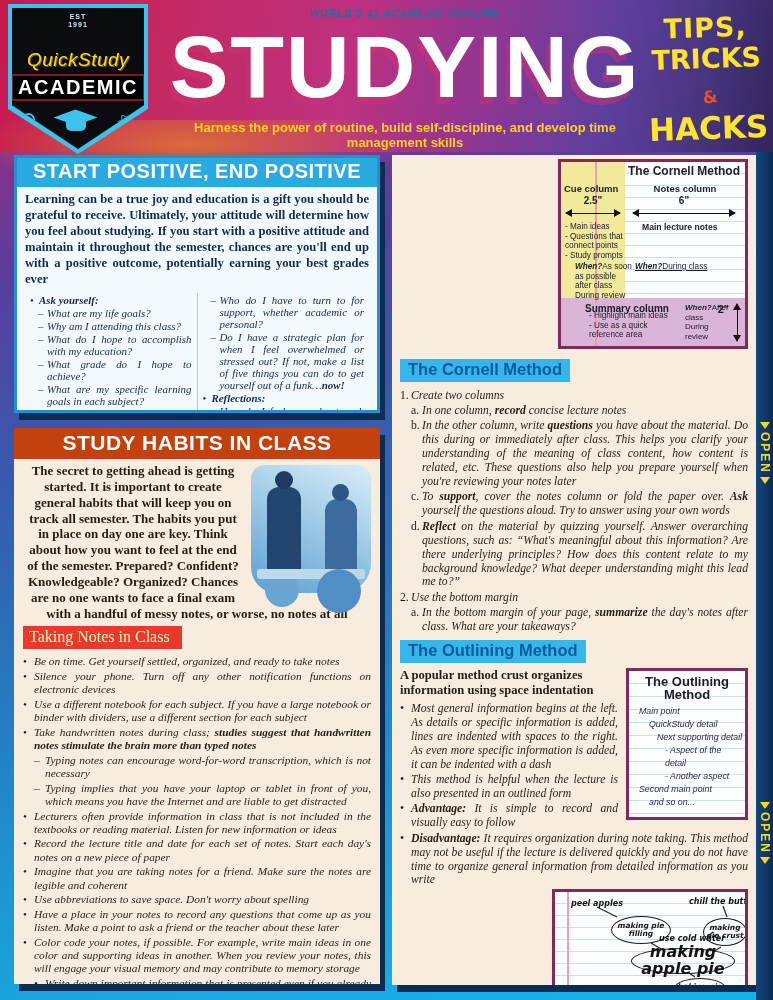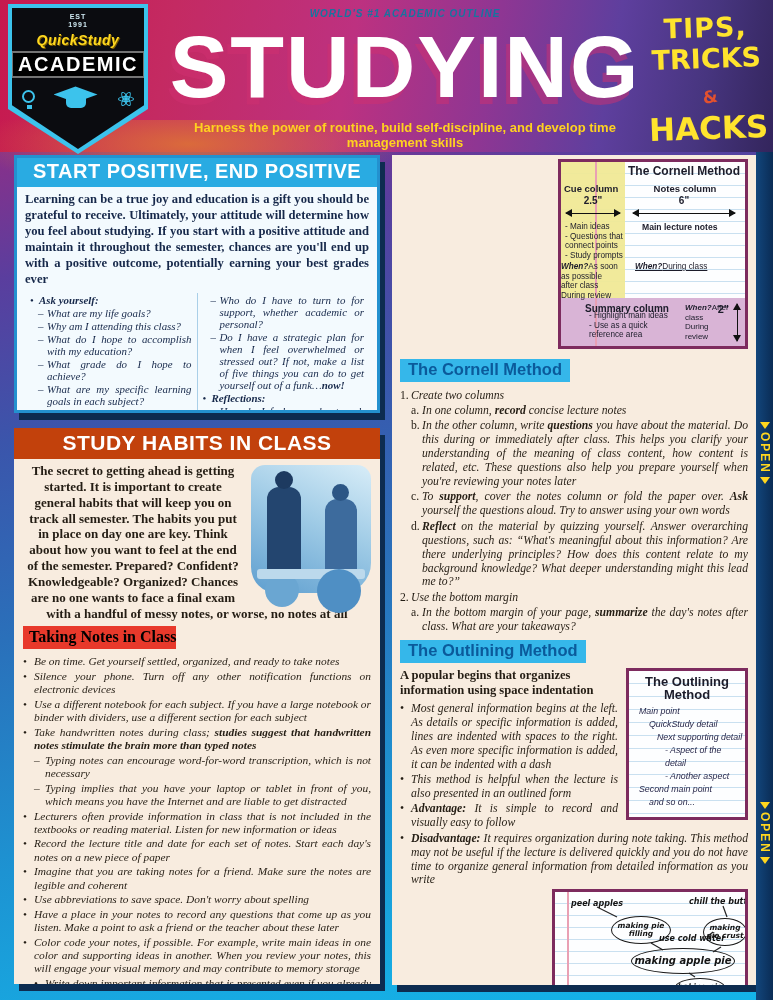--- a/index.html
+++ b/index.html
@@ -28,24 +28,24 @@
   .corner .l2 { font-size:27px; letter-spacing:0; }
   .corner .l3 { font-size:31px; letter-spacing:0; }
   .corner .amp { display:inline-block; font-size:17px; color:#e2512f; transform:rotate(-8deg); margin-right:-4px; }
   
   .badge { position:absolute; left:8px; top:4px; width:140px; height:150px; z-index:5;
     clip-path:polygon(0 0,100% 0,100% 70%,50% 100%,0 70%); background:#3cc3ec; }
   .badge-in { position:absolute; left:4px; top:4px; right:4px; bottom:5px;
     clip-path:polygon(0 0,100% 0,100% 69%,50% 100%,0 69%); background:#0b0c10;
     display:flex; flex-direction:column; align-items:center; font-family:"Liberation Sans",sans-serif; }
   .est { margin-top:5px; color:#cfe9f2; font-size:7px; font-weight:700; text-align:center; line-height:1.1; letter-spacing:1px;}
-  .qs { margin-top:4px; color:#ffd91f; font-style:italic; font-weight:700; font-size:14px; letter-spacing:.5px;
+  .qs { margin-top:21px; color:#ffd91f; font-style:italic; font-weight:400; font-size:19px; letter-spacing:.5px;
     text-shadow:1px 1px 0 #7a5a00; }
   .acad { margin-top:3px; color:#fff; font-weight:700; font-size:20px; letter-spacing:1.5px;
-    border:2px solid #737373; padding:0 5px; line-height:1.15; background:#000; }
+    border:2px solid #7f1d1d; padding:0 5px; line-height:1.15; background:#000; }
   .icons-row { margin-top:8px; width:100%; display:flex; justify-content:space-around; align-items:flex-start; }
   .bulb { width:13px; height:13px; border:2px solid #3cc3ec; border-radius:50%; position:relative; margin-top:4px;}
   .bulb::after { content:""; position:absolute; left:3px; top:13px; width:5px; height:4px; background:#3cc3ec; }
   .cap { display:flex; flex-direction:column; align-items:center; }
   .cap-top { width:44px; height:16px; background:#3cc3ec; clip-path:polygon(50% 0,100% 50%,50% 100%,0 50%); }
   .cap-base { width:20px; height:10px; background:#3cc3ec; border-radius:0 0 5px 5px; margin-top:-4px; }
   .atom { width:18px; height:18px; position:relative; margin-top:4px;}
   .atom i { position:absolute; left:1px; top:6px; width:16px; height:6px; border:1.2px solid #3cc3ec; border-radius:50%; }
   .atom i:nth-child(2){ transform:rotate(60deg);} .atom i:nth-child(3){ transform:rotate(-60deg);}
   .atom::after { content:""; position:absolute; left:7px; top:7px; width:4px; height:4px; border-radius:50%; background:#3cc3ec; }
@@ -79,22 +79,22 @@
     border-radius:14px 14px 30px 26px; }
   .photo::before { content:""; position:absolute; left:14px; bottom:-14px; width:34px; height:34px; border-radius:50%;
     background:#6aa6d2; }
   .photo::after { content:""; position:absolute; right:10px; bottom:-20px; width:44px; height:44px; border-radius:50%;
     background:#4f8fc4; }
   .p1 { position:absolute; left:16px; top:22px; width:34px; height:90px; background:#23456f; border-radius:12px 12px 0 0; }
   .p1::before { content:""; position:absolute; left:8px; top:-16px; width:18px; height:18px; border-radius:50%; background:#1d3a60; }
   .p2 { position:absolute; right:14px; top:34px; width:32px; height:80px; background:#3d6b9d; border-radius:12px 12px 0 0; }
   .p2::before { content:""; position:absolute; left:7px; top:-15px; width:17px; height:17px; border-radius:50%; background:#2c5685; }
   .desk { position:absolute; left:6px; bottom:14px; width:108px; height:10px; background:#bcd9ec; border-radius:3px; }
-  .subbar { clear:none; display:inline-block; background:#e8392b; color:#000000; font-weight:700;
-    font-size:16px; padding:2px 0 3px 6px; margin:4px 0 5px; }
+  .subbar { clear:none; display:inline-block; background:#e8392b; color:#fef9c3; font-weight:400;
+    font-size:16px; padding:2px 12px 3px 6px; margin:4px 0 5px; }
   .blist { font-size:11.4px; line-height:1.16; }
   
   .panel3 { left:392px; top:155px; width:364px; height:830px; background:#f8ecdf; }
   .panel3 .body { padding:4px 8px 6px; color:#241d14; }
   .chip { display:inline-block; background:#35b7ea; color:#0b5a9b;
     font-family:"Liberation Sans",sans-serif; font-weight:700; font-size:16.5px;
     padding:1px 8px 3px; margin:4px 0 5px; }
   .m-intro { font-weight:700; font-size:12.6px; line-height:1.2; margin-bottom:4px; }
   .rlist { font-size:11.7px; line-height:1.19; }
   .section { overflow:visible; }
@@ -124,21 +124,21 @@
   .harrow::before,.harrow::after { content:""; position:absolute; top:-5px; width:0; height:0;
     border-top:4px solid transparent; border-bottom:4px solid transparent; }
   .harrow::before { left:-1px; border-right:7px solid #111; }
   .harrow::after { right:-1px; border-left:7px solid #111; }
   .ha-cue { left:5px; width:54px; top:51px; }
   .ha-notes { left:72px; right:10px; top:51px; }
   .cc-small { font-size:8.2px; line-height:1.18; white-space:pre-line; }
   .cc-cueitems { left:4px; top:60px; width:58px; }
   .cc-notestitle { left:81px; top:60px; right:4px; font-weight:700; font-size:8.6px; }
   .cc-notesitems { left:74px; top:71px; right:4px; }
-  .cc-cuewhen { left:0; top:100px; width:58px; }
+  .cc-cuewhen { left:14px; top:100px; width:58px; }
   .cc-noteswhen { left:74px; top:100px; right:4px;text-decoration:underline; }
   .whenlbl { font-style:italic; font-weight:700; }
   .cc-sumtitle { left:24px; bottom:32px; font-weight:700; font-size:10px; }
   .cc-sumitems { left:28px; bottom:6px; width:95px; }
   .cc-sumwhen { left:124px; bottom:5px; width:46px; font-size:8px; }
   .cc-sumh { right:16px; bottom:31px; font-weight:700; font-size:11px; }
   .varrow { position:absolute; z-index:4; right:7px; top:142px; bottom:5px; width:0; border-left:1.6px solid #111; }
   .varrow::before,.varrow::after { content:""; position:absolute; left:-5px; width:0; height:0;
     border-left:4px solid transparent; border-right:4px solid transparent; }
   .varrow::before { top:-1px; border-bottom:7px solid #111; }
@@ -151,21 +151,21 @@
   .oc-lines .li { margin:0; }
   .outline-card .ind1{padding-left:8px;} .outline-card .ind2{padding-left:18px;}
   .outline-card .ind3{padding-left:26px;} .outline-card .ind4{padding-left:34px;}
   .oc-lines .txt { text-align:left; }
   
   .map-card { width:196px; height:114px; font-family:"DejaVu Sans",sans-serif; }
   .node,.lab { position:absolute; z-index:3; color:#141414; font-weight:700; font-style:italic; text-align:center; }
   .lab { font-size:8px; white-space:nowrap; }
   .node { border:1.5px solid #1a1a1a; border-radius:50%; display:flex; align-items:center; justify-content:center;
     font-size:7.5px; line-height:1.05; padding:1px; }
-  .n-pie { font-size:10px; }
+  .n-pie { font-size:16px; }
   .map-svg { position:absolute; left:0; top:0; z-index:2; }
   b { font-weight:700; }
 </style>
 </head>
 <body>
 
 <div class="header-band"></div>
 <div class="orange-glow"></div>
 <div class="worlds">WORLD'S #1 ACADEMIC OUTLINE</div>
 <div class="big-title">STUDYING</div>
@@ -419,21 +419,21 @@
               <span class="txt"><span>- Another aspect</span></span>
             </div>
             <div class="li ind1">
               <span class="txt"><span>Second main point</span></span>
             </div>
             <div class="li ind2">
               <span class="txt"><span>and so on...</span></span>
             </div>
           </div>
       </div>
-      <p class="m-intro"><span>A popular begins that organizes information using space indentation</span></p>
+      <p class="m-intro"><span>A popular method crust organizes information using space indentation</span></p>
       <div class="rlist">
           <div class="li ind0">
             <span class="marker">•</span>
             <span class="txt"><span>Most general information begins at the left. As details or specific information is added, lines are indented with spaces to the right. As even more specific information is added, it can be indented with a dash</span></span>
           </div>
           <div class="li ind0">
             <span class="marker">•</span>
             <span class="txt"><span>This method is helpful when the lecture is also presented in an outlined form</span></span>
           </div>
           <div class="li ind0">

